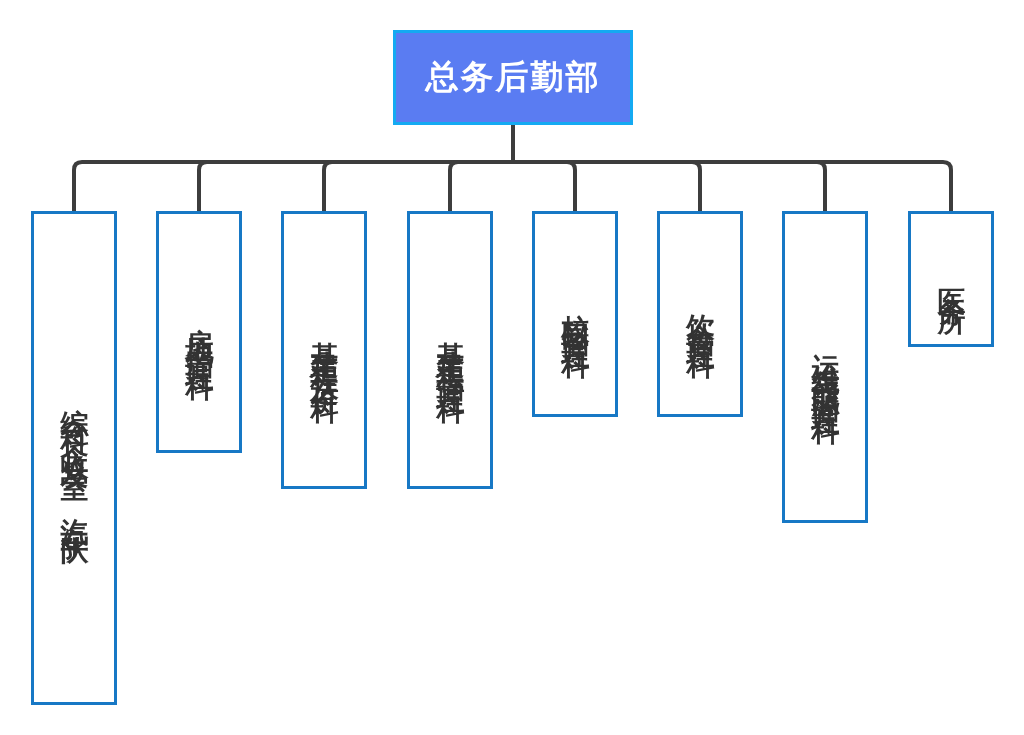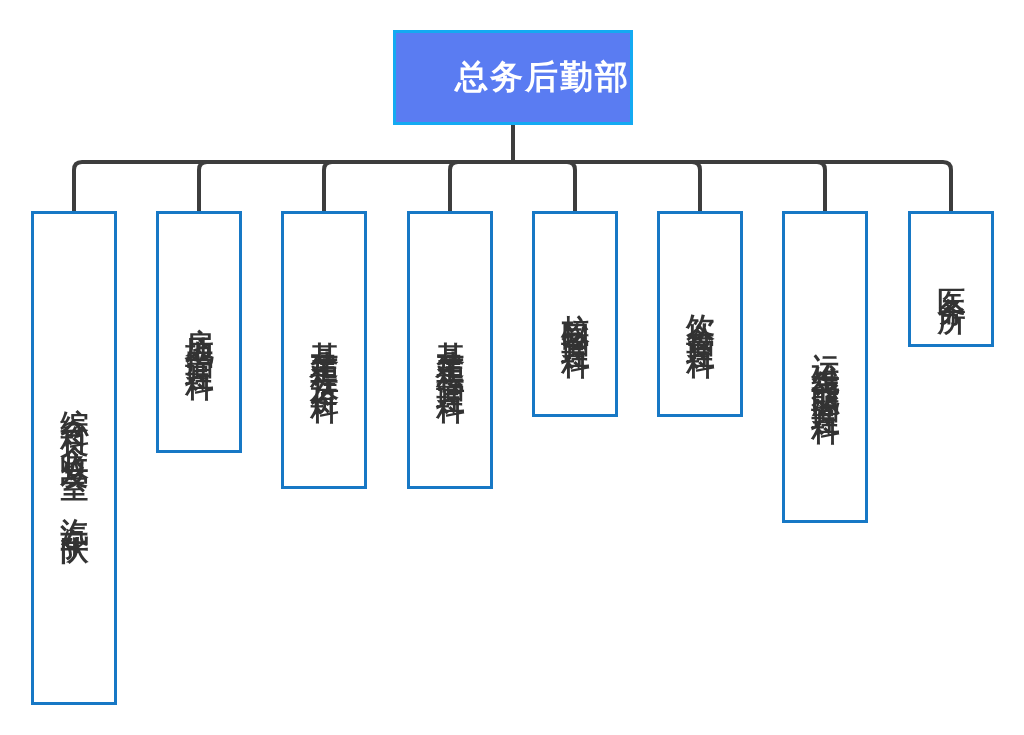--- a/index.html
+++ b/index.html
@@ -32,21 +32,21 @@
     position: absolute;
     left: 393px;
     top: 30px;
     width: 240px;
     height: 95px;
     box-sizing: border-box;
     background: #5a7cf2;
     border: 3px solid #14aaf2;
     display: flex;
     align-items: center;
-    justify-content: flex-end;
+    justify-content: center;
   }
   .root-node .root-label {
     color: #ffffff;
     font-size: 33px;
     font-weight: bold;
     letter-spacing: 2px;
     white-space: nowrap;
   }
   .child-node {
     position: absolute;

